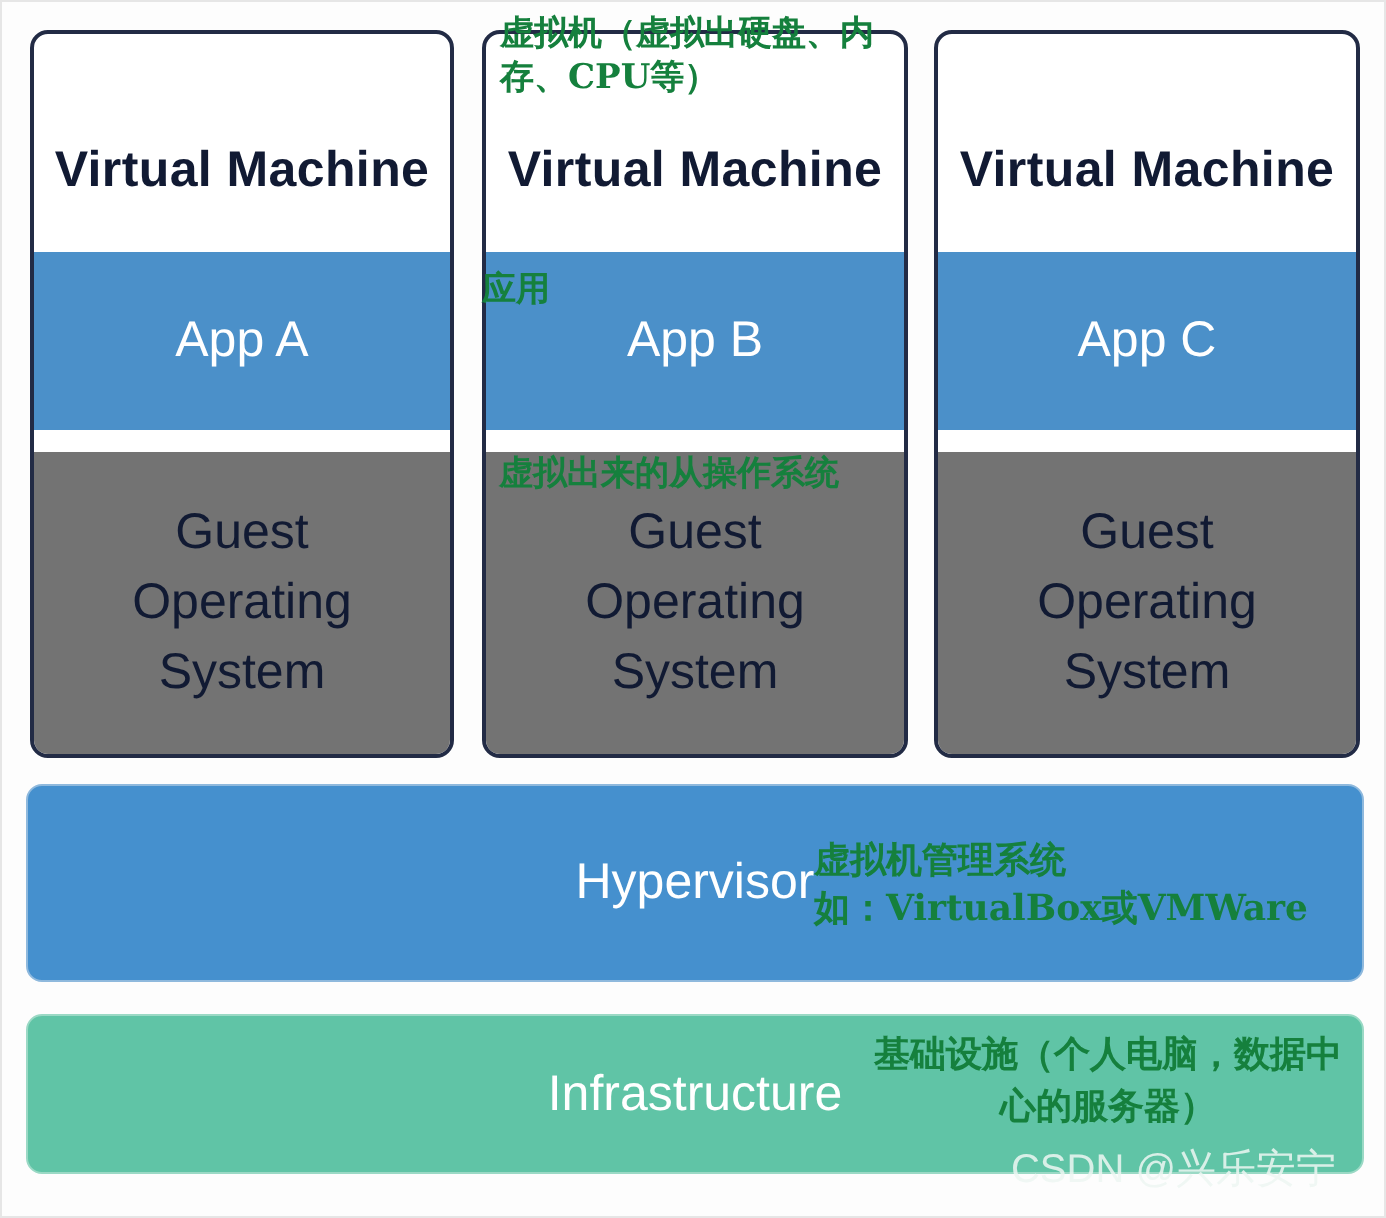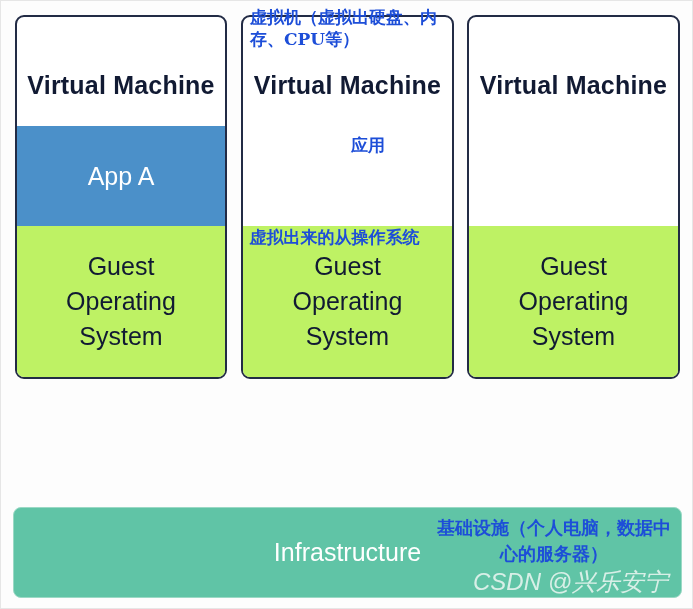--- a/index.html
+++ b/index.html
@@ -51,39 +51,39 @@
     font-weight: bold;
     color: #111a33;
     letter-spacing: 0.2px;
   }
 
   .app-band {
     position: absolute;
     top: 109px;
     left: 0;
     right: 0;
-    height: 100px;
+    height: 89px;
     background: #4b90c9;
     display: flex;
     align-items: center;
     justify-content: center;
   }
   .app-band .app-label {
     font-size: 25px;
     color: #ffffff;
     font-weight: normal;
   }
 
   .guest-band {
     position: absolute;
     top: 209px;
     left: 0;
     right: 0;
     bottom: 0;
-    background: #bef264;
+    background: #737373;
     display: flex;
     align-items: center;
     justify-content: center;
     text-align: center;
   }
   .guest-band .guest-label {
     font-size: 25px;
     line-height: 35px;
     color: #111a33;
     white-space: pre-line;
@@ -101,53 +101,52 @@
     justify-content: center;
   }
   .band-hypervisor {
     top: 391px;
     height: 99px;
     background: #4590ce;
     border: 1px solid #8fb9dd;
   }
   .band-infrastructure {
     top: 506px;
-    height: 91px;
+    height: 80px;
     background: #60c4a6;
     border: 1px solid #9bd9c5;
   }
   .band-label {
     font-size: 25px;
     color: #ffffff;
   }
   .band-label.infra { padding-right: 0px; }
 
   
   .anno {
     position: absolute;
-    color: #1d4ed8;
+    color: #15803d;
     font-family: "DejaVu Serif", serif;
     font-weight: bold;
     white-space: pre-line;
   }
   .anno-vm-top {
     left: 249px;
     top: 5px;
     width: 205px;
     font-size: 17px;
     line-height: 22px;
     text-align: left;
   }
   .anno-app {
     left: 240px;
     top: 134px;
     width: 254px;
     font-size: 17px;
     line-height: 20px;
-    text-align: center;
   }
   .anno-guest {
     left: 243px;
     top: 226px;
     width: 181px;
     font-size: 17px;
     line-height: 20px;
     text-align: center;
   }
   .anno-hypervisor {
@@ -165,25 +164,24 @@
     font-size: 18px;
     line-height: 26px;
     text-align: center;
   }
 
   
   .watermark {
     position: absolute;
     right: 24px;
     bottom: 10px;
-    font-size: 24px;
+    font-size: 20px;
     color: #eef7f3;
     opacity: 0.85;
     font-family: "Liberation Sans", sans-serif;
-    font-style: italic;
   }
 </style>
 </head>
 <body>
 
 <div id="diagram">
 
   <div class="vm-card c1">
     <div class="vm-title">Virtual Machine</div>
     <div class="app-band">
@@ -191,41 +189,52 @@
     </div>
     <div class="guest-band">
       <span class="guest-label">Guest
 Operating
 System</span>
     </div>
   </div>
 
   <div class="vm-card c2">
     <div class="vm-title">Virtual Machine</div>
+    <div class="app-band">
+      <span class="app-label">App B</span>
+    </div>
     <div class="guest-band">
       <span class="guest-label">Guest
 Operating
 System</span>
     </div>
   </div>
 
   <div class="vm-card c3">
     <div class="vm-title">Virtual Machine</div>
+    <div class="app-band">
+      <span class="app-label">App C</span>
+    </div>
     <div class="guest-band">
       <span class="guest-label">Guest
 Operating
 System</span>
     </div>
   </div>
 
+  <div class="wide-band band-hypervisor">
+    <span class="band-label">Hypervisor</span>
+  </div>
 
   <div class="wide-band band-infrastructure">
     <span class="band-label infra">Infrastructure</span>
   </div>
 
   <div class="anno anno-vm-top">虚拟机（虚拟出硬盘、内存、CPU等）</div>
   <div class="anno anno-app">应用</div>
   <div class="anno anno-guest">虚拟出来的从操作系统</div>
+  <div class="anno anno-hypervisor">虚拟机管理系统
+如：VirtualBox或VMWare</div>
   <div class="anno anno-infra">基础设施（个人电脑，数据中心的服务器）</div>
 
   <div class="watermark">CSDN @兴乐安宁</div>
 
 </div>
 
 </body></html>

